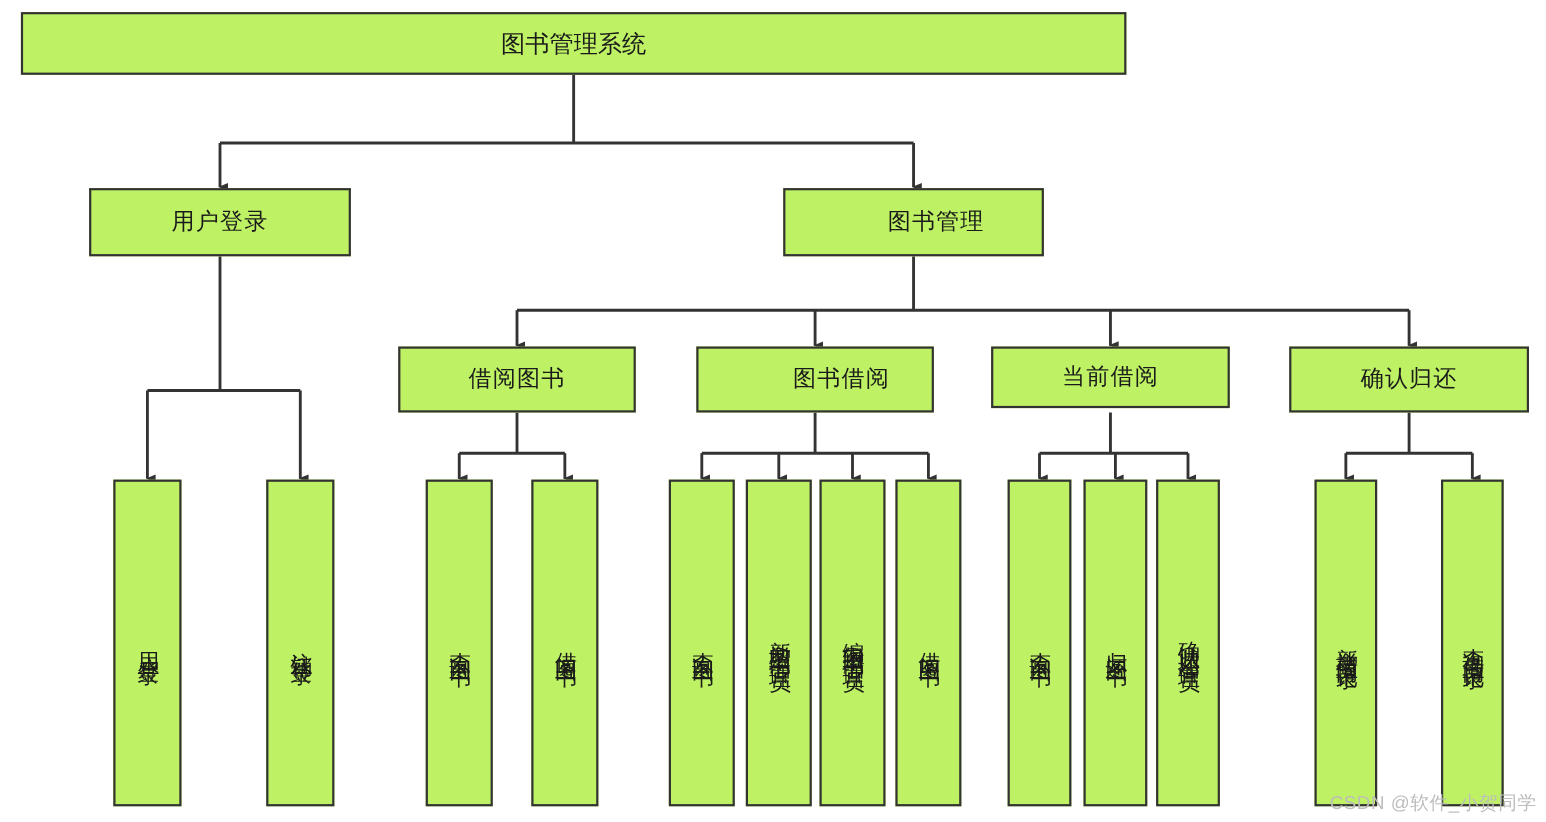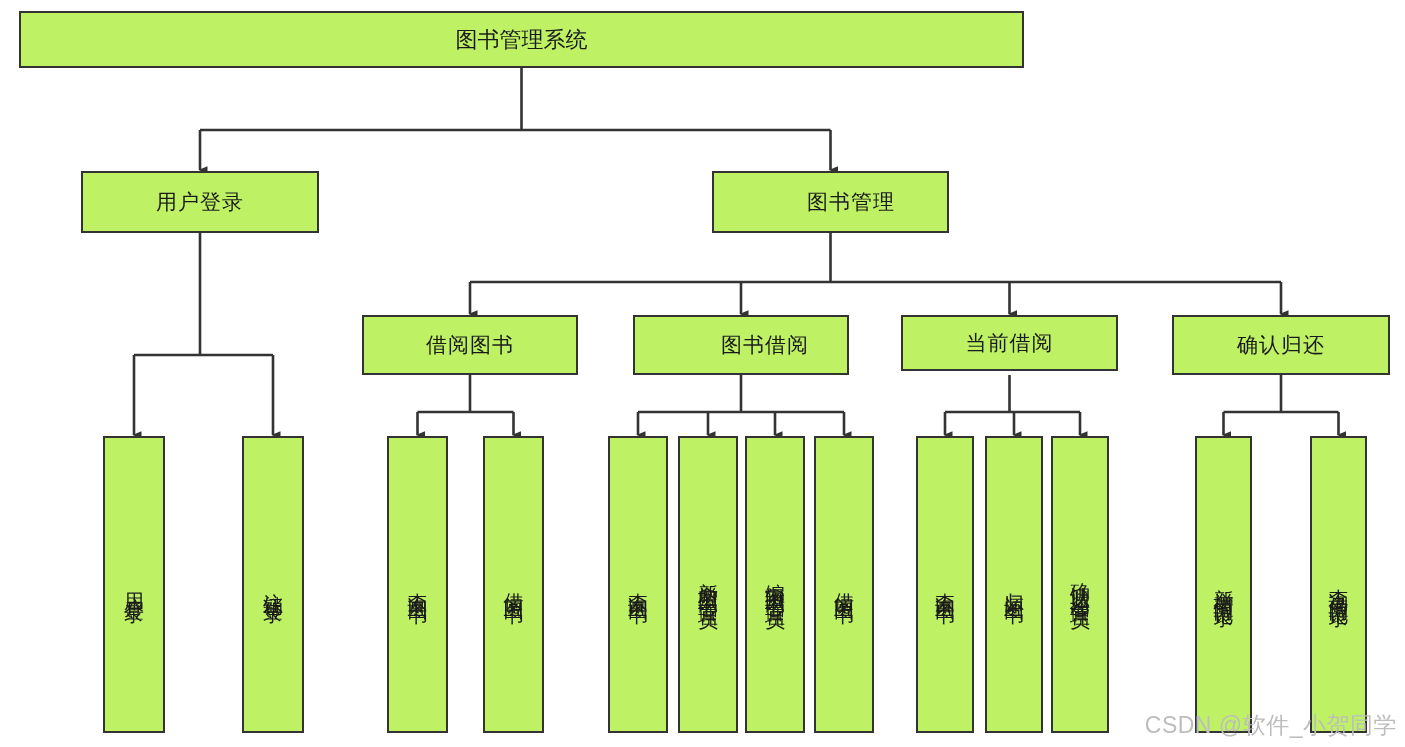--- a/index.html
+++ b/index.html
@@ -54,21 +54,21 @@
   .node-box.vert .vlabel {
     writing-mode: vertical-rl;
     text-orientation: upright;
     white-space: nowrap;
     display: block;
   }
   #watermark {
     position: absolute;
     right: 8px;
     bottom: 6px;
-    font-size: 23px;
+    font-size: 17px;
     color: #bdbdbd;
     letter-spacing: 0.5px;
     white-space: nowrap;
     user-select: none;
   }
 </style>
 </head>
 <body>
 
 <div id="canvas">

